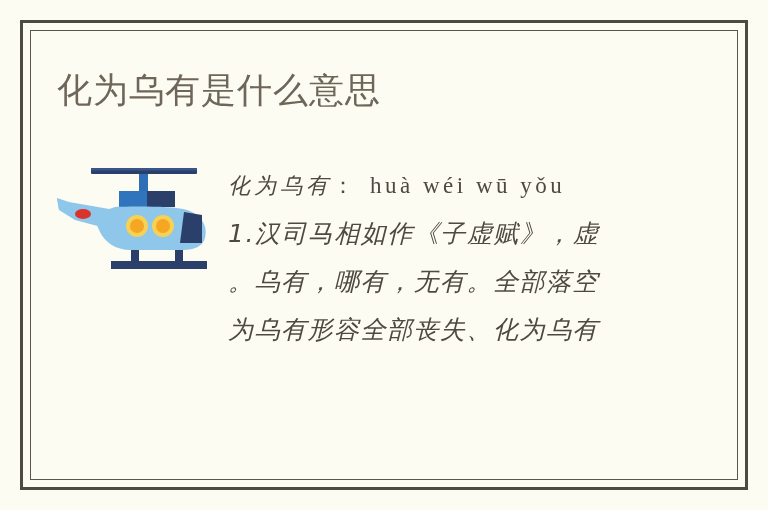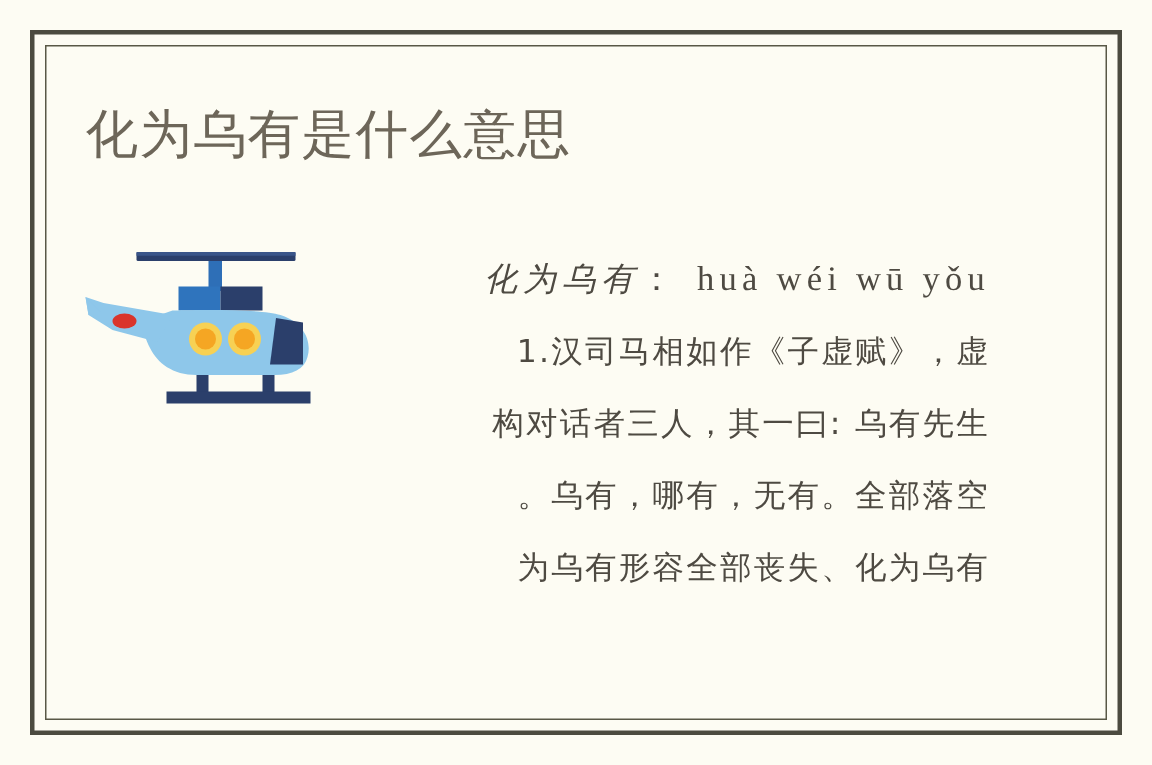--- a/index.html
+++ b/index.html
@@ -64,21 +64,20 @@
     width: 168px;
     height: 115px;
   }
 
   
   .definition {
     position: absolute;
     left: 228px;
     top: 162px;
     width: 432px;
-    text-align: right;
   }
   .def-line {
     height: 48px;
     line-height: 48px;
     font-size: 26px;
     color: #4e4a42;
     white-space: nowrap;
     font-family: "DejaVu Sans", sans-serif;
   }
   .def-line.headword {
@@ -91,22 +90,23 @@
   .headword .hw-colon {
     letter-spacing: 2px;
   }
   .headword .hw-pinyin {
     font-family: "Liberation Serif", serif;
     font-size: 23px;
     letter-spacing: 3.5px;
     padding-left: 14px;
   }
   .def-body {
+    font-style: italic;
     letter-spacing: 1.5px;
-    font-size: 21px;
+    font-size: 25px;
   }
 </style>
 </head>
 <body>
 
 <div class="page">
 
   <div class="frame-outer"></div>
   <div class="frame-inner"></div>
 
@@ -147,23 +147,20 @@
   </div>
 
   <div class="definition">
     <div class="def-line headword">
       <span class="hw-cn">化为乌有</span><span class="hw-colon">：</span><span class="hw-pinyin">huà wéi wū yǒu</span>
     </div>
     <div class="def-line def-body">
       <span>1.汉司马相如作《子虚赋》，虚</span>
     </div>
     <div class="def-line def-body">
-      <span>构对话者三人，其一曰: 乌有先生</span>
-    </div>
-    <div class="def-line def-body">
       <span>。乌有，哪有，无有。全部落空</span>
     </div>
     <div class="def-line def-body">
       <span>为乌有形容全部丧失、化为乌有</span>
     </div>
   </div>
 
 </div>
 
 </body></html>

